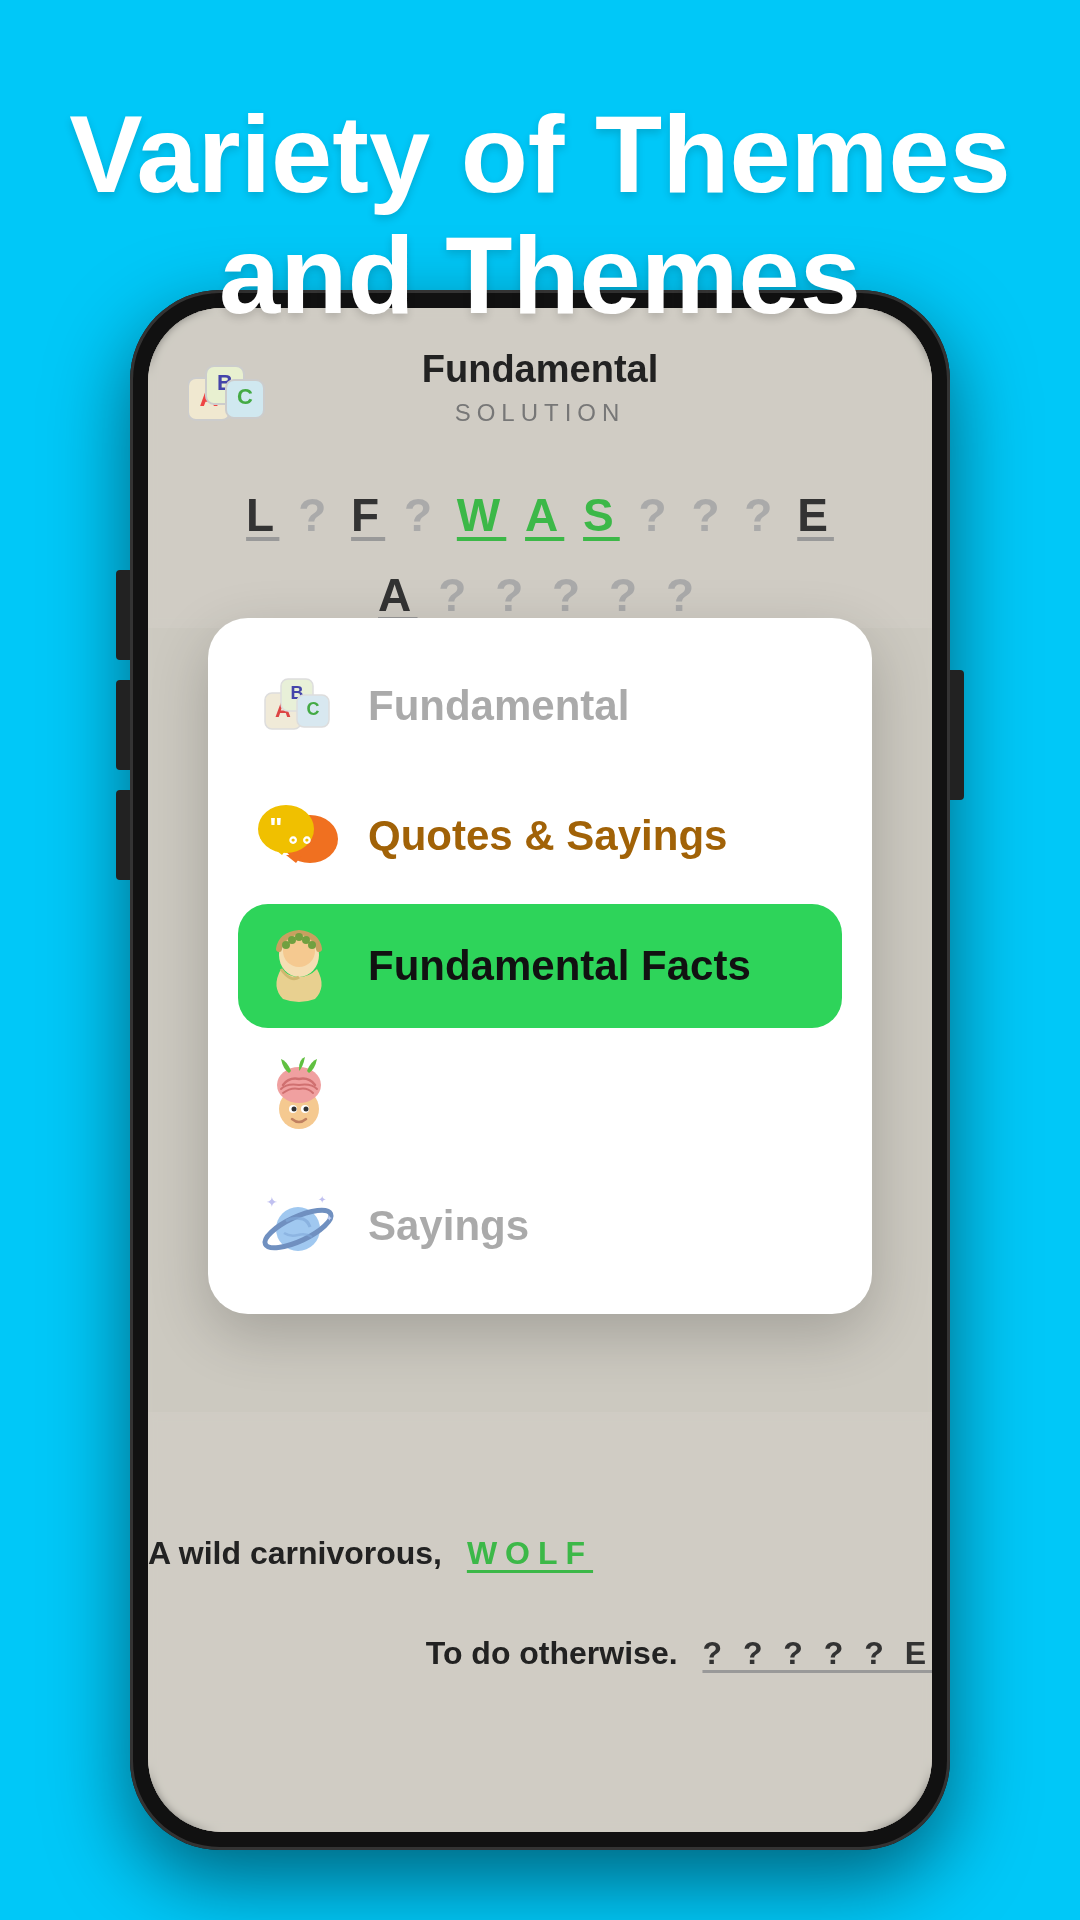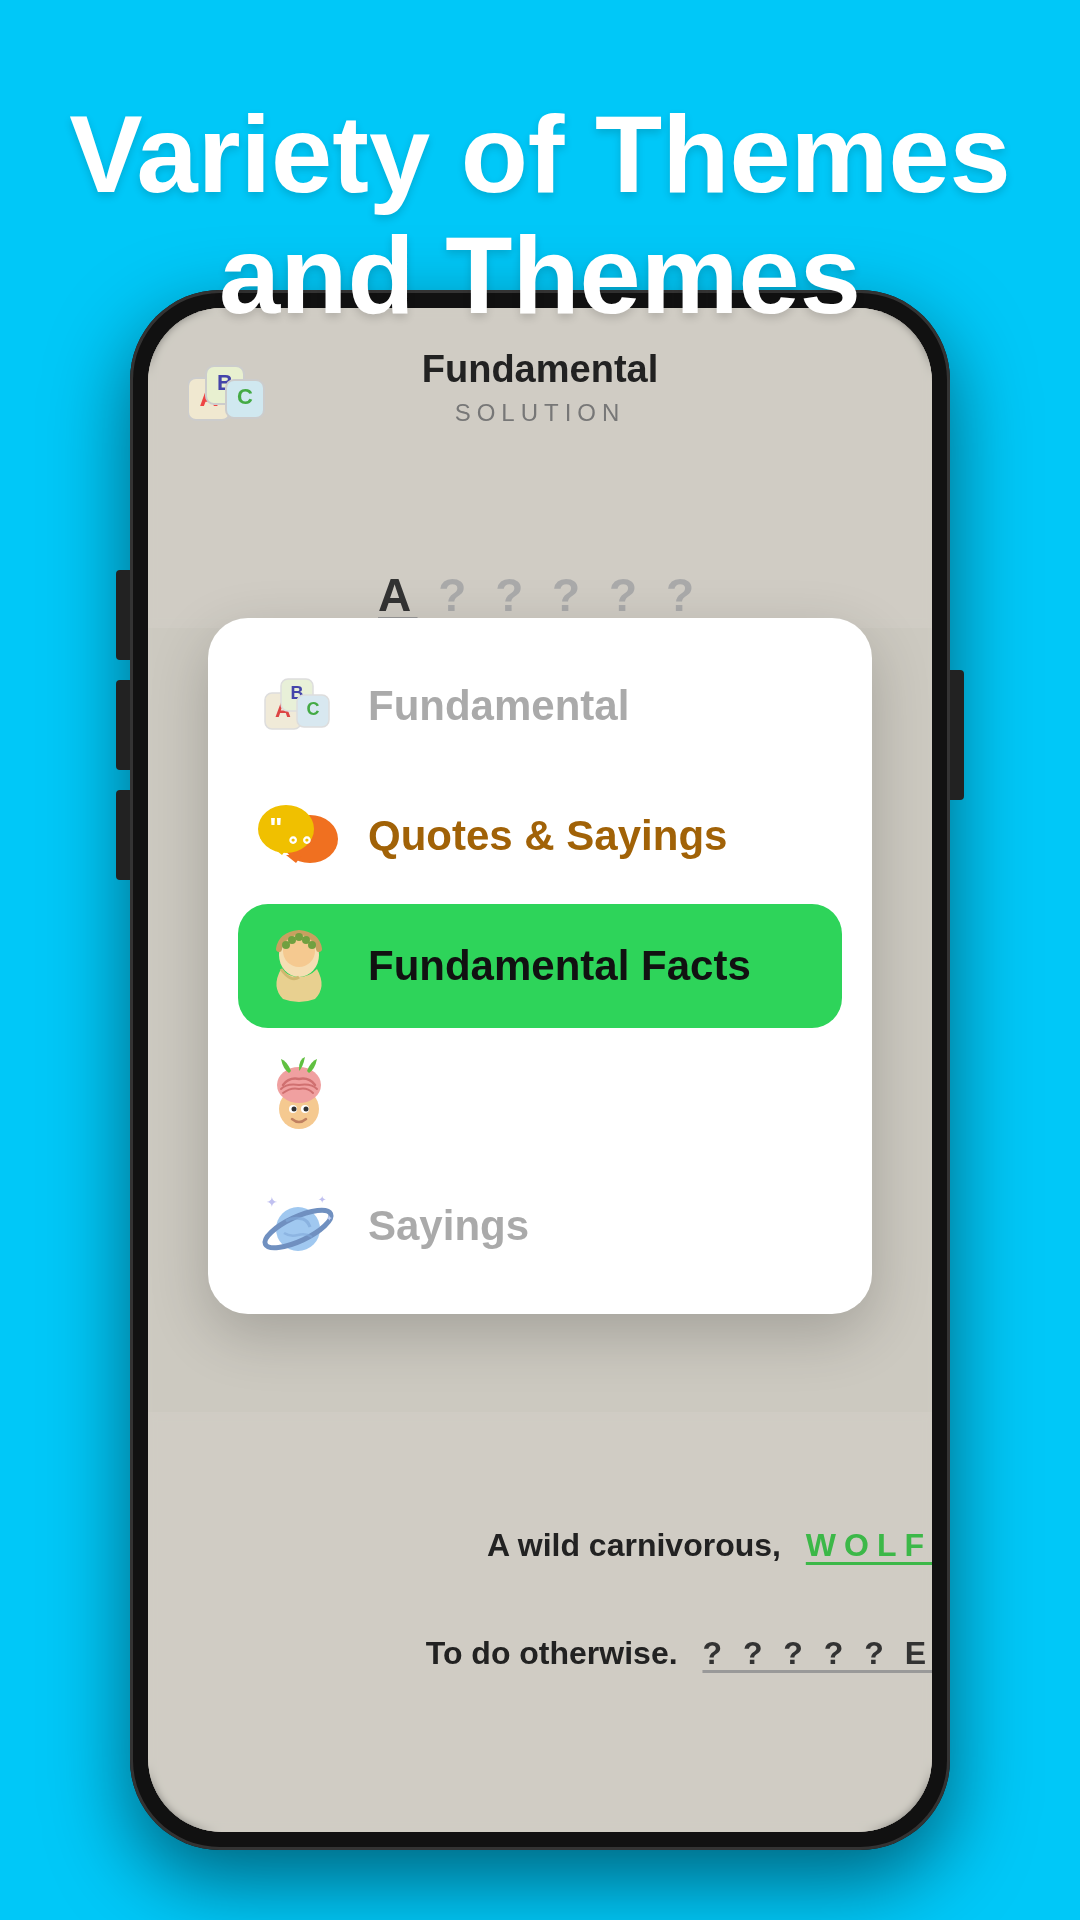--- a/index.html
+++ b/index.html
@@ -189,20 +189,33 @@
           <text x="37" y="32" font-size="22" font-weight="bold" fill="#44a" text-anchor="middle" font-family="Arial">B</text>
 
           <rect x="38" y="22" width="38" height="38" rx="8" fill="#d0e8f0" stroke="#ccc" stroke-width="2"></rect>
           <text x="57" y="46" font-size="22" font-weight="bold" fill="#4a4" text-anchor="middle" font-family="Arial">C</text>
         </svg>
       </div>
       <div style="font-size:38px;font-weight:800;color:#222;">Fundamental</div>
       <div style="font-size:24px;letter-spacing:6px;color:#777;font-weight:500;margin-top:8px;">SOLUTION</div>
     </div>
 
+    <div style="position:absolute;top:180px;left:0;right:0;text-align:center;font-size:46px;font-weight:700;color:#333;z-index:3;letter-spacing:6px;">
+      <span style="text-decoration:underline;text-underline-offset:6px;text-decoration-color:#999;">L</span>
+      <span style="color:#aaa;"> ?</span>
+      <span style="text-decoration:underline;text-underline-offset:6px;text-decoration-color:#999;"> F</span>
+      <span style="color:#aaa;"> ?</span>
+      <span style="color:#3cb848;font-weight:900;text-decoration:underline;text-underline-offset:6px;text-decoration-color:#3cb848;"> W</span>
+      <span style="color:#3cb848;font-weight:900;text-decoration:underline;text-underline-offset:6px;text-decoration-color:#3cb848;">A</span>
+      <span style="color:#3cb848;font-weight:900;text-decoration:underline;text-underline-offset:6px;text-decoration-color:#3cb848;">S</span>
+      <span style="color:#aaa;"> ?</span>
+      <span style="color:#aaa;"> ?</span>
+      <span style="color:#aaa;"> ?</span>
+      <span style="text-decoration:underline;text-underline-offset:6px;text-decoration-color:#999;"> E</span>
+    </div>
 
     <div style="position:absolute;top:260px;left:0;right:0;text-align:center;font-size:46px;font-weight:700;color:#333;z-index:3;letter-spacing:8px;">
       <span style="text-decoration:underline;text-underline-offset:6px;text-decoration-color:#999;">A</span>
       <span style="color:#aaa;"> ?</span>
       <span style="color:#aaa;"> ?</span>
       <span style="color:#aaa;"> ?</span>
       <span style="color:#aaa;"> ?</span>
       <span style="color:#aaa;"> ?</span>
     </div>
 
@@ -304,21 +317,21 @@
             <text x="68" y="30" font-size="8" fill="#c0d0f8">✦</text>
           </svg>
         </div>
         <span class="menu-label muted">Sayings</span>
       </div>
 
     </div>
 
     <div class="blur-overlay-bottom"></div>
 
-    <div style="position:absolute;bottom:268px;left:0;right:0;text-align:right;font-size:32px;font-weight:700;z-index:5;">
+    <div style="position:absolute;bottom:260px;left:0;right:0;text-align:left;font-size:32px;font-weight:700;z-index:5;">
       <span style="color:#222;">A wild carnivorous,</span>
       <span style="color:#3cb848;margin-left:16px;text-decoration:underline;text-underline-offset:6px;text-decoration-color:#3cb848;letter-spacing:8px;">WOLF</span>
     </div>
 
     <div style="position:absolute;bottom:160px;left:0;right:0;text-align:right;font-size:32px;font-weight:700;z-index:5;">
       <span style="color:#222;">To do otherwise.</span>
       <span style="color:#333;margin-left:16px;text-decoration:underline;text-underline-offset:6px;text-decoration-color:#999;letter-spacing:6px;">? ? ? ? ? E</span>
     </div>
 
   </div>

